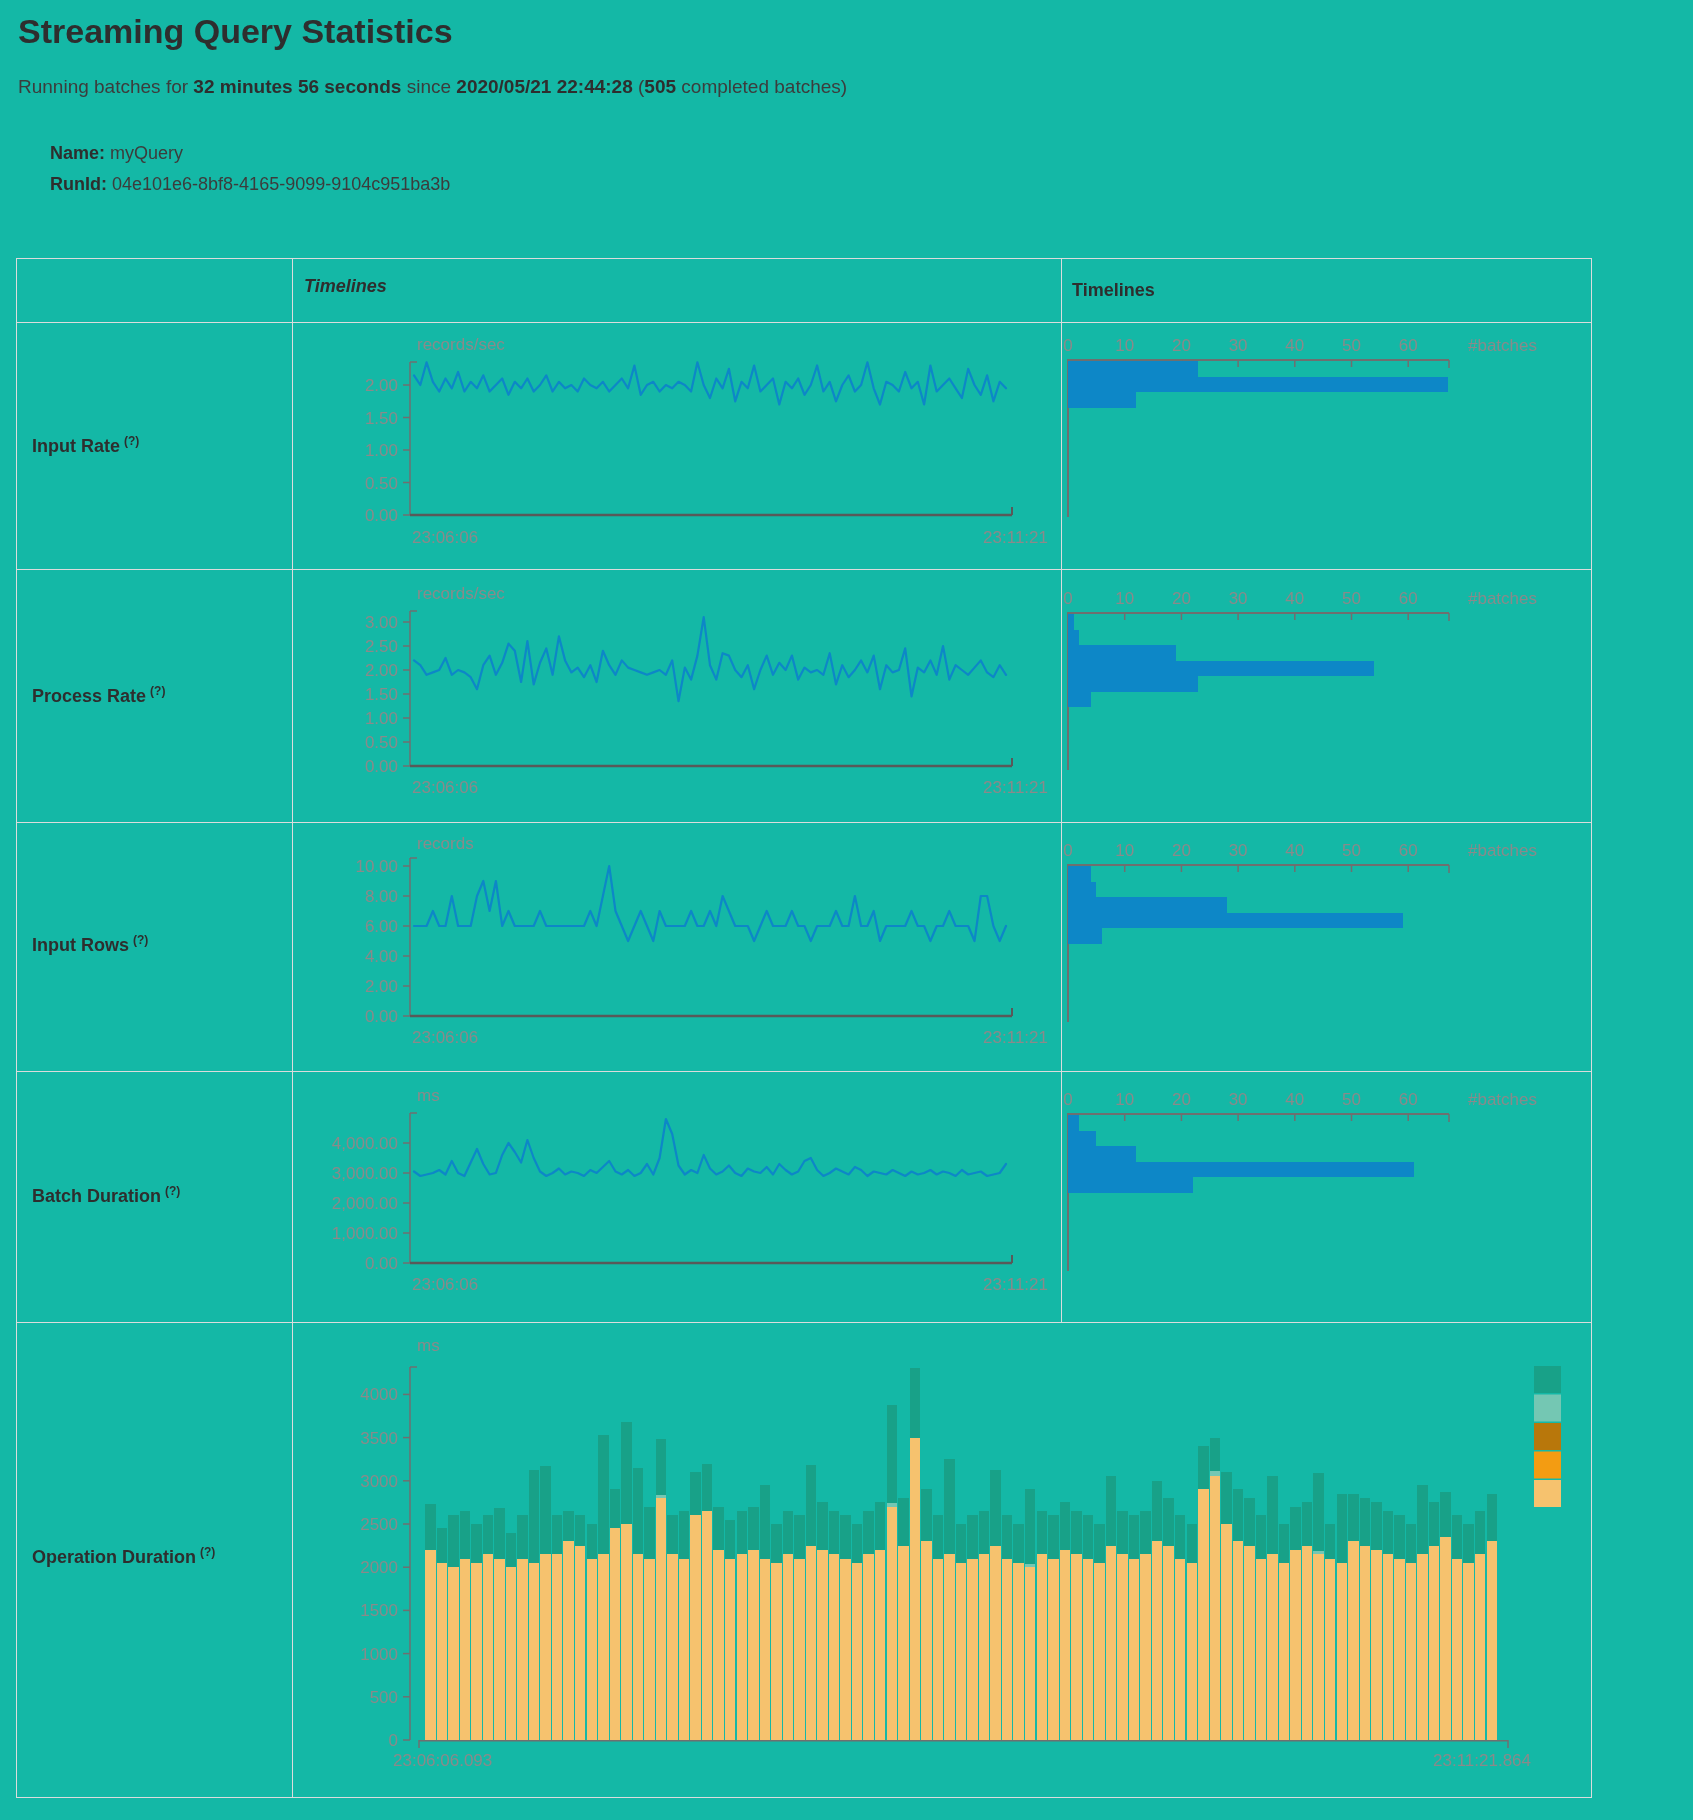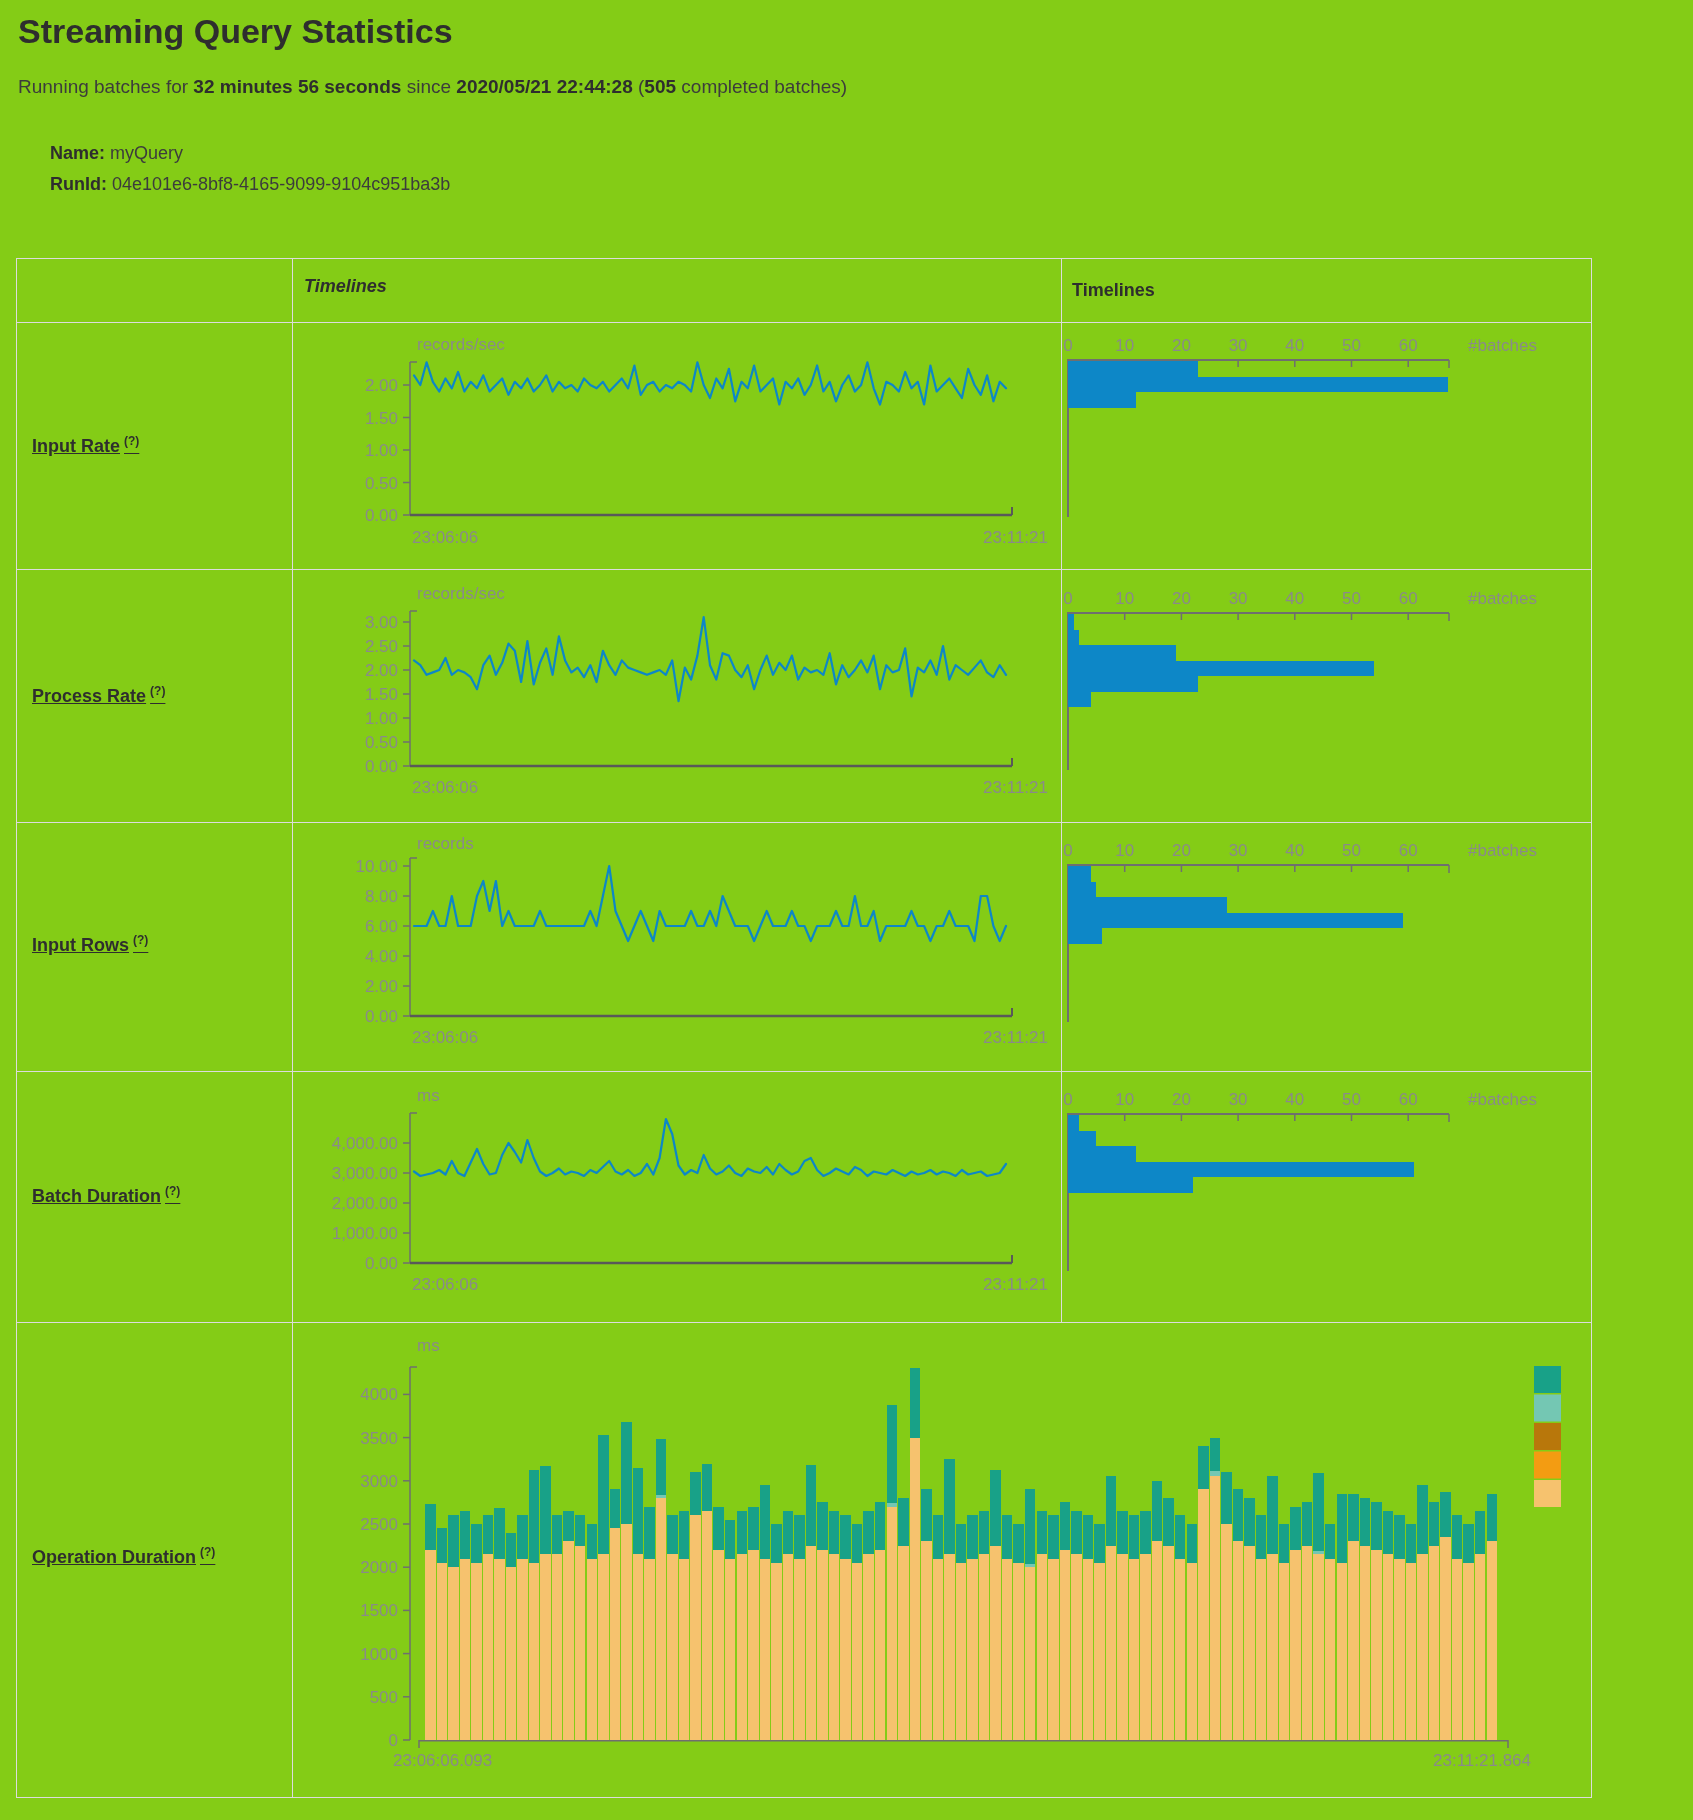--- a/index.html
+++ b/index.html
@@ -1,28 +1,28 @@
 <!DOCTYPE html>
 <html><head>
 <meta charset="utf-8">
 <style>
   html,body{margin:0;padding:0;background:#fff;}
-  .page{position:relative;width:1693px;height:1820px;background:#84cc16;overflow:hidden;
+  .page{position:relative;width:1693px;height:1820px;background:#14b8a6;overflow:hidden;
         font-family:"Liberation Sans",sans-serif;color:#333;}
   .title{position:absolute;left:18px;top:12px;margin:0;font-size:34px;font-weight:bold;color:#2e2e2e;}
   .subtitle{position:absolute;left:18px;top:76px;margin:0;font-size:19px;color:#3c3c3c;}
   .subtitle b{font-weight:bold;color:#2e2e2e;}
   .meta{position:absolute;left:18px;top:138px;font-size:18px;line-height:31px;color:#3c3c3c;margin-left:32px;}
   .meta p{margin:0;}
   .meta b{font-weight:bold;color:#2e2e2e;}
   .hline,.vline{position:absolute;background:#dcdcdc;}
   .hline{height:1px;}
   .vline{width:1px;}
   .thead{position:absolute;font-size:18px;font-weight:bold;color:#2e2e2e;}
-  .rowlabel{position:absolute;left:32px;font-size:18px;font-weight:bold;color:#2e2e2e;white-space:nowrap;text-decoration:underline;}
+  .rowlabel{position:absolute;left:32px;font-size:18px;font-weight:bold;color:#2e2e2e;white-space:nowrap;}
   .rowlabel sup{font-size:12px;margin-left:4px;}
   svg.chart{position:absolute;overflow:visible;}
   svg text{font-family:"Liberation Sans",sans-serif;}
 </style>
 </head>
 <body>
 
 <div class="page">
 
   <h1 class="title">Streaming Query Statistics</h1>

